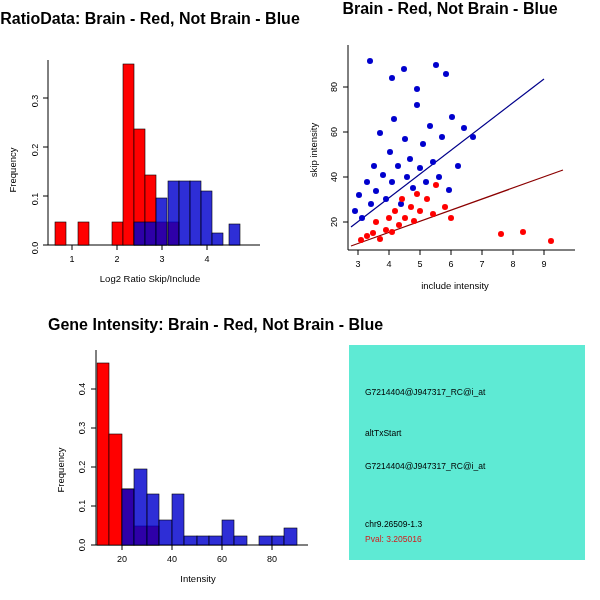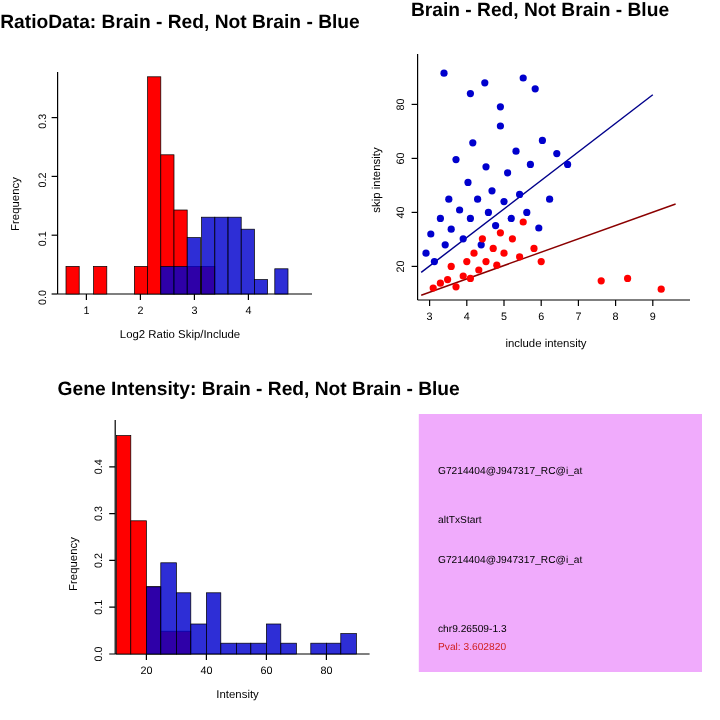--- a/index.html
+++ b/index.html
@@ -26,21 +26,21 @@
   }
   svg { display: block; }
   text {
     font-family: "Liberation Sans", sans-serif;
     fill: #000;
   }
   .tick-label { font-size: 9px; }
   .axis-label { font-size: 9.5px; }
   .info-box {
     position: absolute;
-    background: #f0abfc;
+    background: #5eead4;
   }
   .info-line {
     font-size: 8.5px;
     color: #000;
     position: absolute;
     white-space: nowrap;
   }
   .info-line.pval { color: #d02020; }
 </style>
 </head>
@@ -268,14 +268,14 @@
       <rect x="236" y="228" width="13" height="17"></rect>
     </g>
   </svg>
 </div>
 
 <div class="info-box" style="left:349px; top:345px; width:236px; height:215px;">
   <div class="info-line" style="left:16px; top:42px;">G7214404@J947317_RC@i_at</div>
   <div class="info-line" style="left:16px; top:83px;">altTxStart</div>
   <div class="info-line" style="left:16px; top:116px;">G7214404@J947317_RC@i_at</div>
   <div class="info-line" style="left:16px; top:174px;">chr9.26509-1.3</div>
-  <div class="info-line pval" style="left:16px; top:189px;">Pval: 3.602820</div>
+  <div class="info-line pval" style="left:16px; top:189px;">Pval: 3.205016</div>
 </div>
 
 </body></html>

